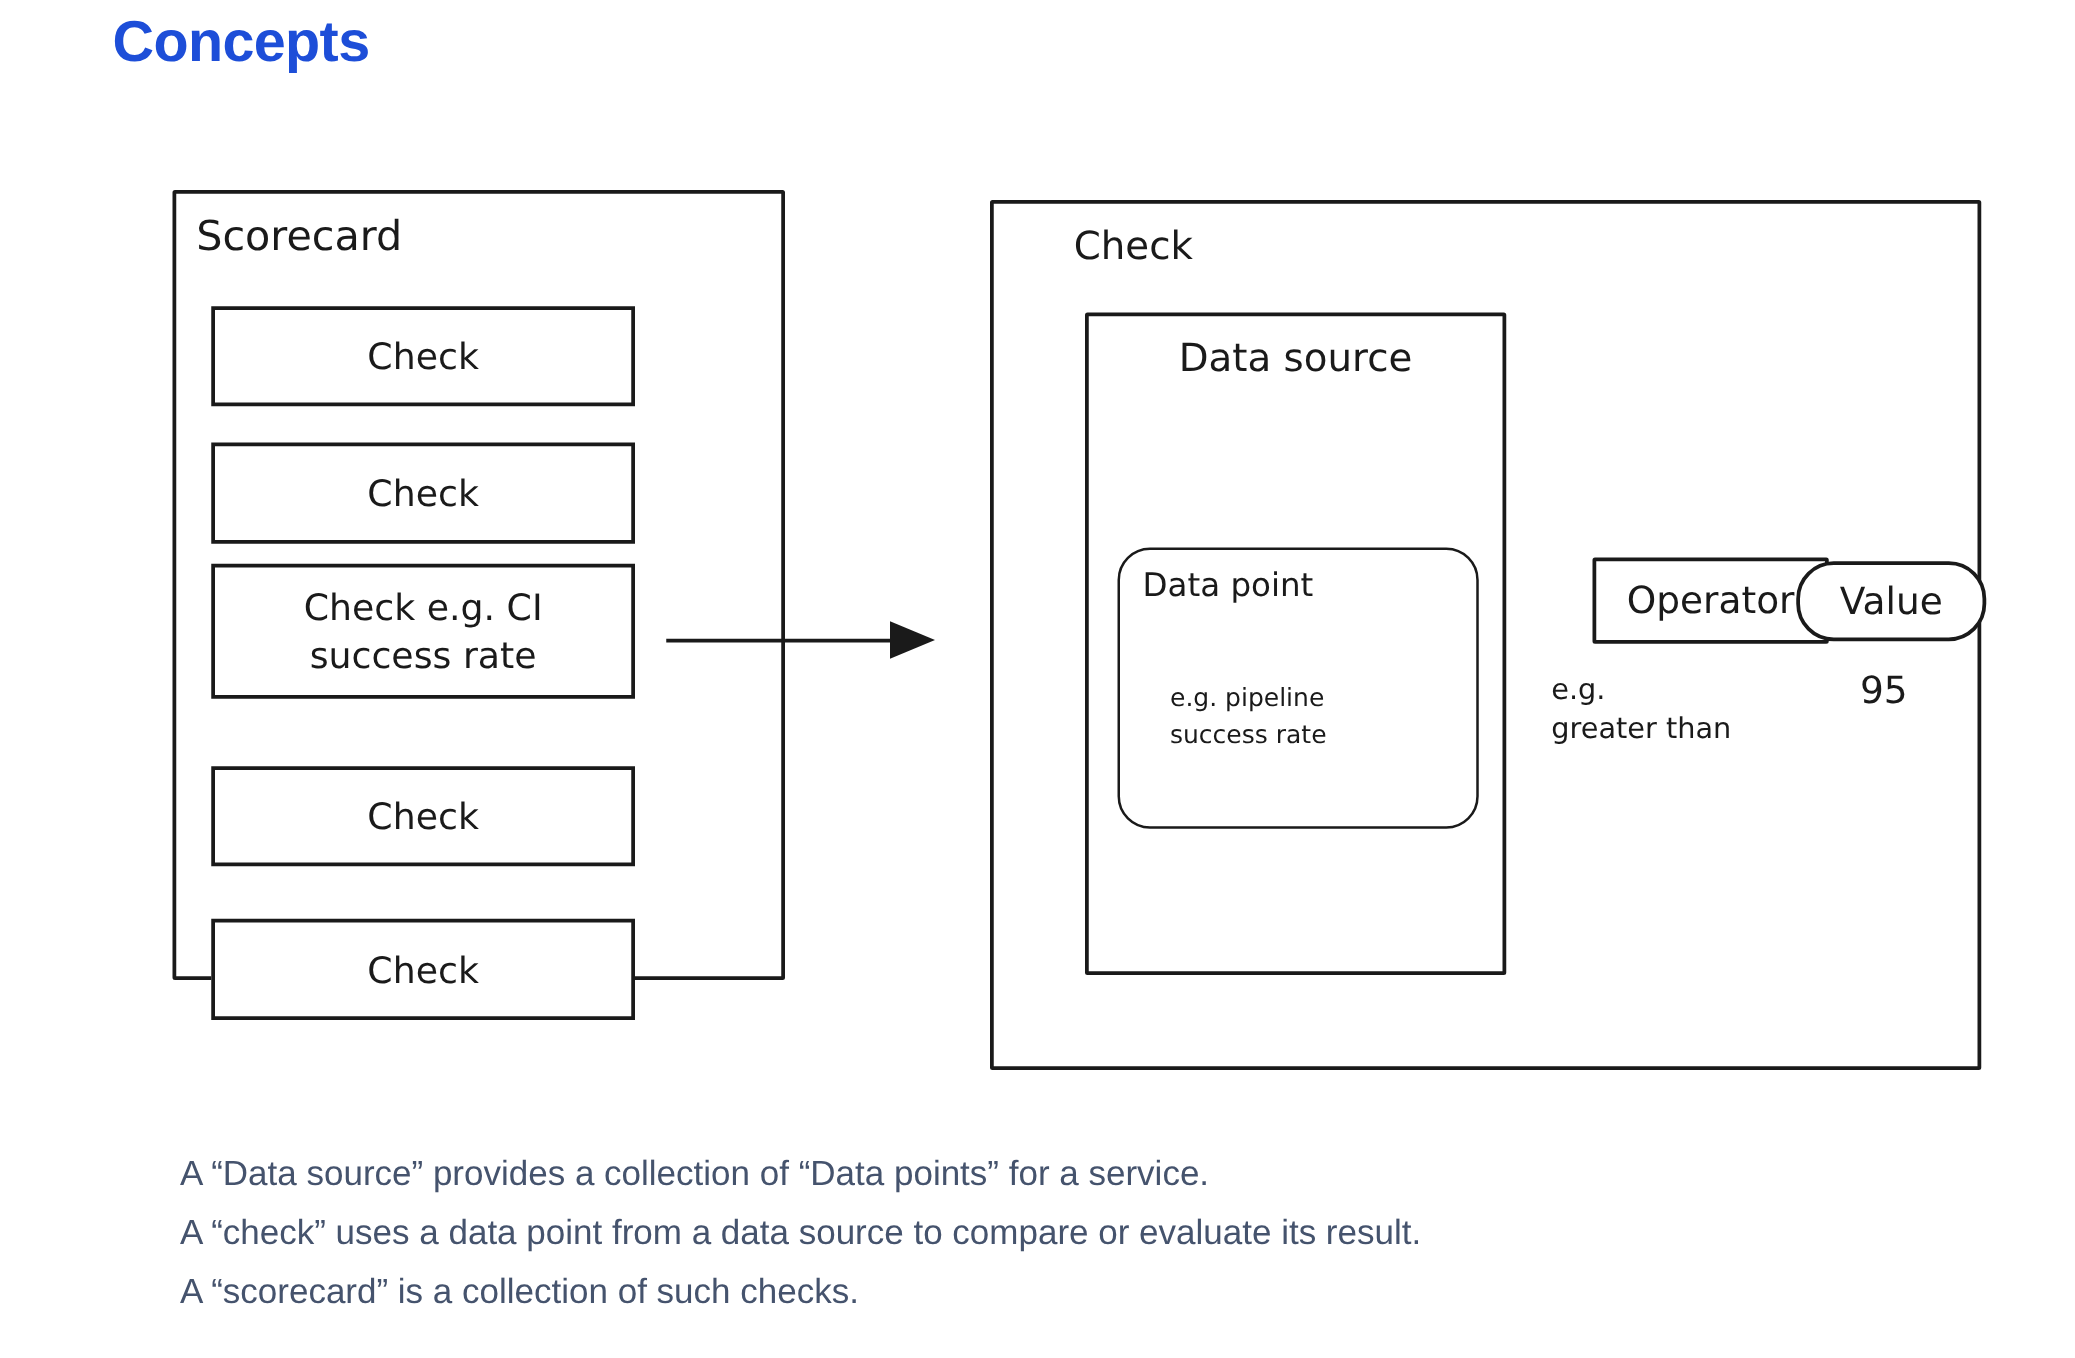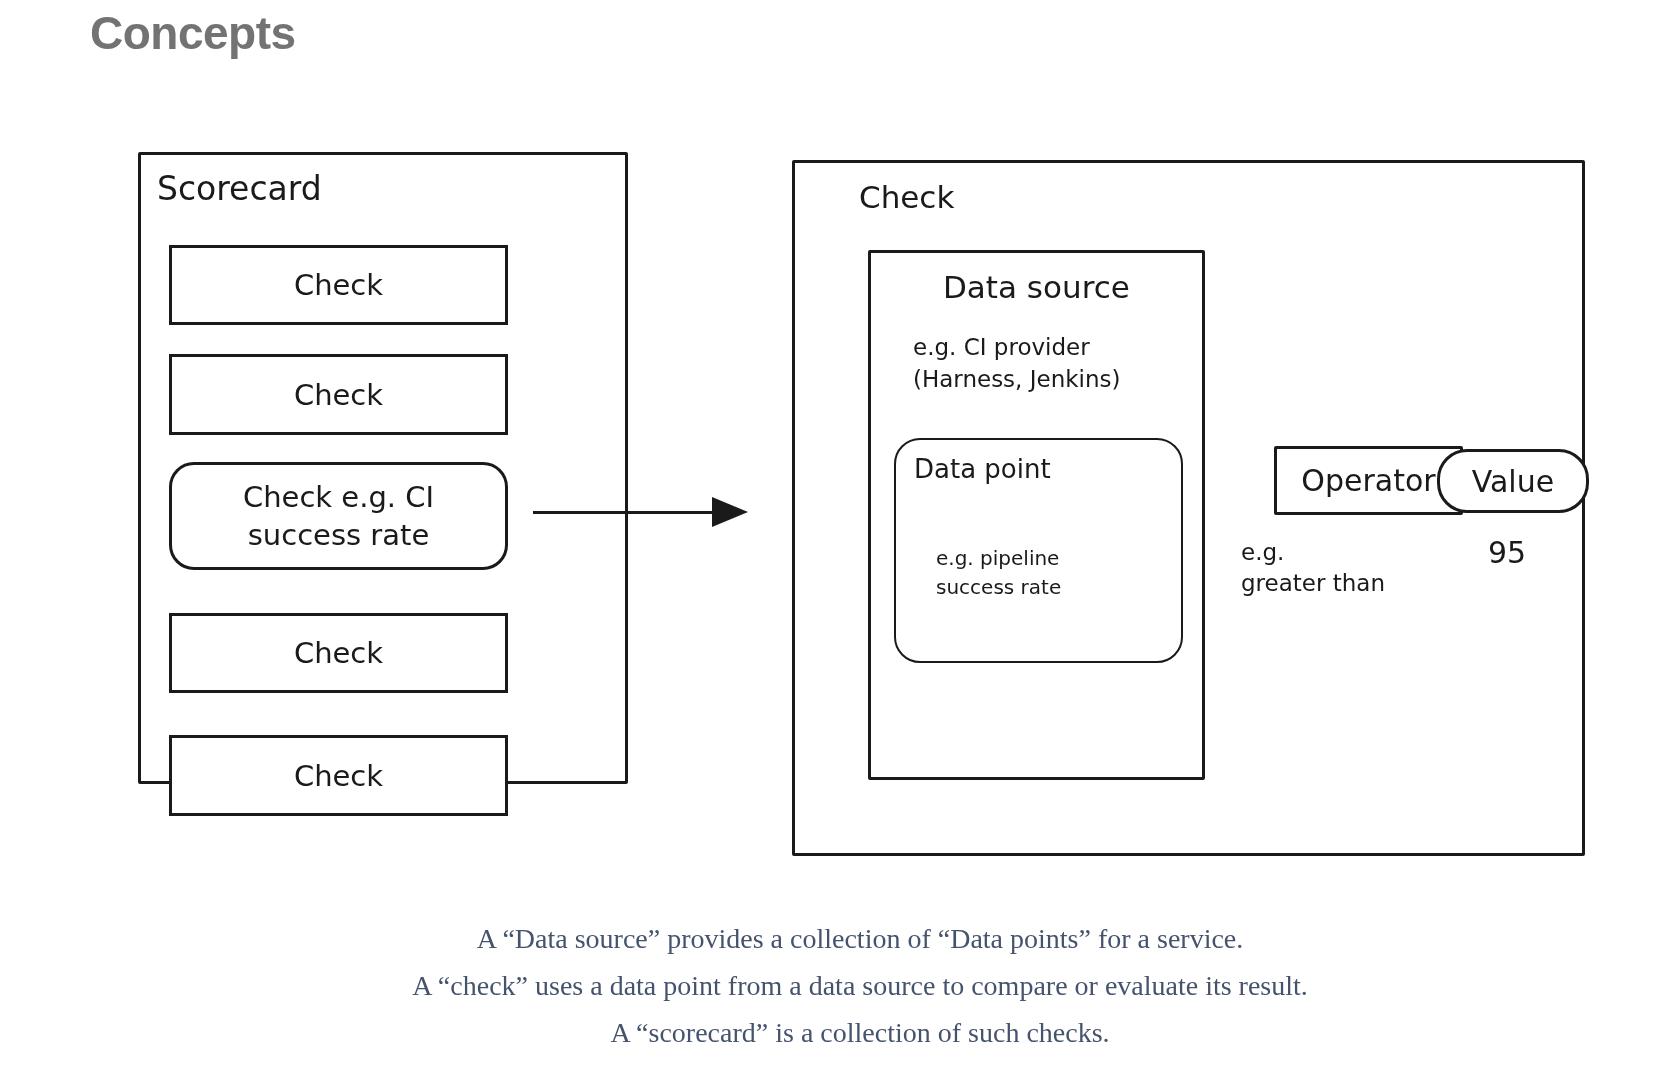--- a/index.html
+++ b/index.html
@@ -8,40 +8,40 @@
     background:#ffffff;
     font-family:"Liberation Sans", sans-serif;
   }
   .abs { position:absolute; }
   .hand { font-family:"DejaVu Sans", sans-serif; color:#1a1a1a; }
   .pre { white-space:pre-line; }
 
   .page-title {
     left:90px; top:6px;
     font-size:46px; font-weight:700; letter-spacing:-0.5px;
-    color:#737373;
+    color:#1d4ed8;
   }
 
   .sketch {
     position:absolute; border:3px solid #1a1a1a; background:#ffffff;
     border-radius:2px; box-sizing:border-box;
   }
 
   
   .scorecard-box { left:138px; top:152px; width:490px; height:632px; }
   .scorecard-label { left:16px; top:14px; font-size:33px; }
   .check-item {
     position:absolute; left:28px; width:339px;
     border:3px solid #1a1a1a; background:#fff; box-sizing:border-box;
     display:flex; align-items:center; justify-content:center;
     text-align:center; font-size:29px; line-height:38px;
   }
   .c1 { top:90px;  height:80px; }
   .c2 { top:199px; height:81px; }
-  .c3 { top:307px; height:108px;border-radius:25px; }
+  .c3 { top:296px; height:108px; }
   .c4 { top:458px; height:80px; }
   .c5 { top:580px; height:81px; }
 
   
   .arrow-line { left:533px; top:511px; width:182px; height:3px; background:#1a1a1a; }
   .arrow-head {
     left:712px; top:497px; width:0; height:0;
     border-left:36px solid #1a1a1a;
     border-top:15px solid transparent;
     border-bottom:15px solid transparent;
@@ -66,23 +66,23 @@
   .operator-example { left:446px; top:374px; font-size:23px; line-height:31px; }
 
   .value-box {
     left:642px; top:286px; width:152px; height:64px;
     display:flex; align-items:center; justify-content:center; font-size:30px;border-radius:30px;
   }
   .value-example { left:642px; top:372px; width:140px; text-align:center; font-size:30px; }
 
   
   .description {
-    left:160px; top:915px; width:1400px;
-    text-align:center; color:#45536d;
-    font-size:28px; line-height:47px;font-family:Liberation Serif, serif;
+    left:144px; top:915px; width:1400px;
+    text-align:left; color:#45536d;
+    font-size:28px; line-height:47px;
   }
 </style>
 </head>
 <body>
 
 <div class="canvas">
 
   <div class="abs page-title">Concepts</div>
 
   <div class="sketch scorecard-box">
@@ -96,22 +96,20 @@
   </div>
 
   <div class="abs arrow-line"></div>
   <div class="abs arrow-head"></div>
 
   <div class="sketch checkdetail-box">
     <div class="abs hand checkdetail-label">Check</div>
 
     <div class="sketch datasource-box">
       <div class="abs hand datasource-label">Data source</div>
-      <div class="abs hand pre datasource-example">e.g. CI provider
-(Harness, Jenkins)</div>
 
       <div class="sketch datapoint-box">
         <div class="abs hand datapoint-label">Data point</div>
         <div class="abs hand pre datapoint-example">e.g. pipeline
 success rate</div>
       </div>
     </div>
 
     <div class="sketch operator-box hand">Operator</div>
     <div class="abs hand pre operator-example">e.g.

